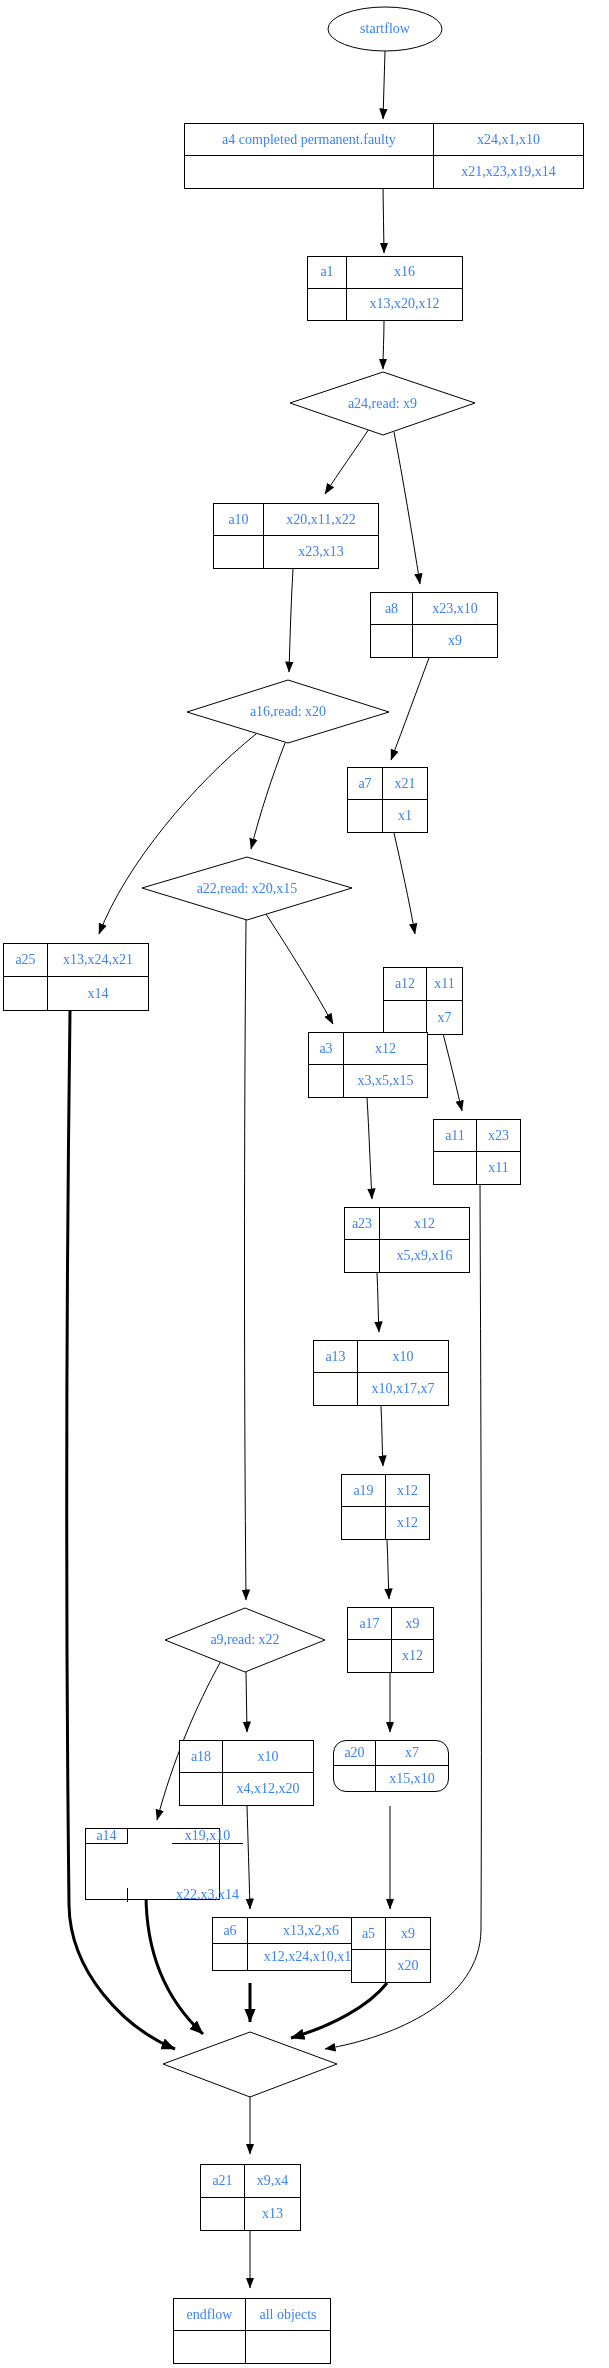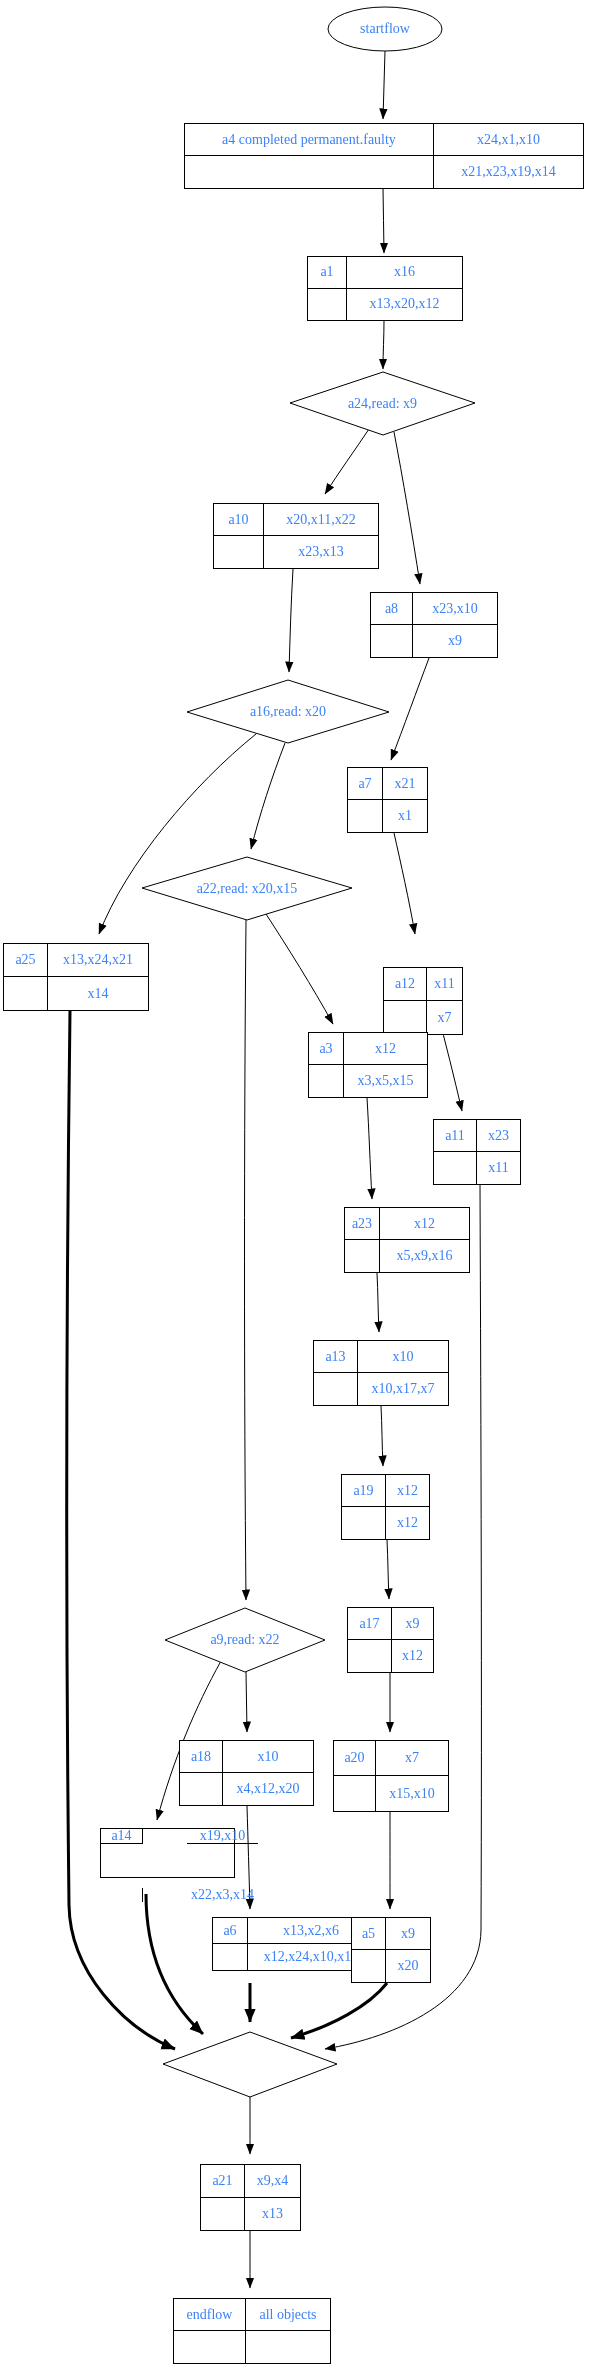--- a/index.html
+++ b/index.html
@@ -190,28 +190,28 @@
 
   <div class="dlabel" style="left:165px;top:1608px;width:160px;height:64px;">a9,read: x22</div>
 
   <div class="record" style="left:179px;top:1740px;width:135px;height:66px;grid-template-columns:43px 1fr;">
     <div class="nm">a18</div>
     <div class="nm2"></div>
     <div class="v1">x10</div>
     <div class="v2">x4,x12,x20</div>
   </div>
 
-  <div class="record" style="left:333px;top:1740px;width:116px;height:72px;grid-template-columns:42px 1fr;">
+  <div class="record" style="left:333px;top:1740px;width:116px;height:52px;grid-template-columns:42px 1fr;border-radius:13px;">
     <div class="nm">a20</div>
     <div class="nm2"></div>
     <div class="v1">x7</div>
     <div class="v2">x15,x10</div>
   </div>
 
-  <div class="record" style="left:100px;top:1828px;width:135px;height:50px;grid-template-columns:42px 1fr;gap:44px;">
+  <div class="record" style="left:85px;top:1828px;width:135px;height:72px;grid-template-columns:42px 1fr;gap:44px;">
     <div class="nm">a14</div>
     <div class="nm2"></div>
     <div class="v1">x19,x10</div>
     <div class="v2">x22,x3,x14</div>
   </div>
 
   <div class="record" style="left:171px;top:1917px;width:163px;height:54px;grid-template-columns:35px 1fr;margin-left:41px;">
     <div class="nm">a6</div>
     <div class="nm2"></div>
     <div class="v1">x13,x2,x6</div>

